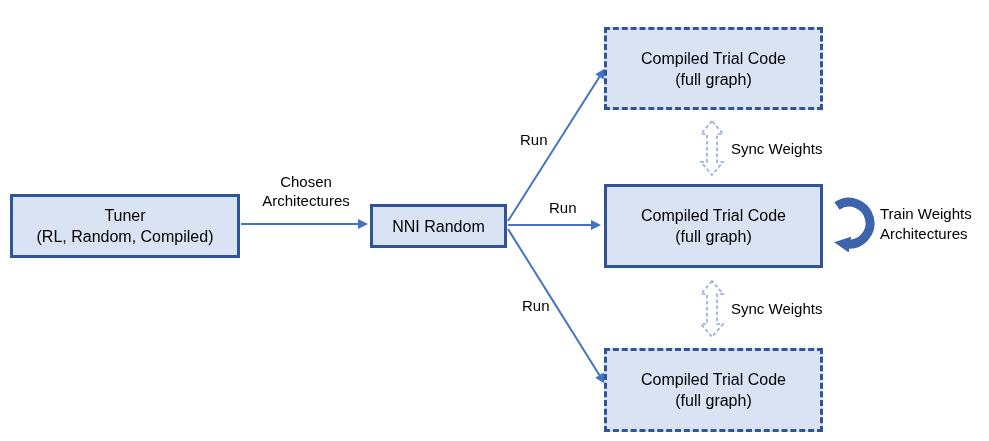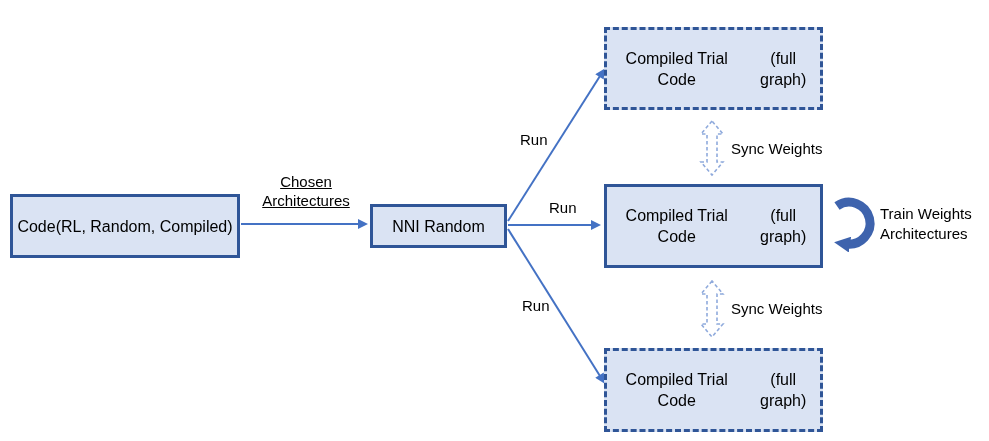--- a/index.html
+++ b/index.html
@@ -14,21 +14,21 @@
     height: 441px;
     background: var(--background, #ffffff);
     overflow: hidden;
   }
   .box {
     position: absolute;
     box-sizing: border-box;
     background: var(--box-fill, #dae3f3);
     border: 3px solid var(--box-border, #2f5597);
     display: flex;
-    flex-direction: row;
+    flex-direction: column;
     align-items: center;
     justify-content: center;
     text-align: center;
     color: var(--text, #000);
     font-size: 16px;
     line-height: 21px;
   }
   .box.dashed { border-style: dashed; }
   .lbl {
     position: absolute;
@@ -84,21 +84,21 @@
     <path class="arrow-line" d="M 508 225 L 592 225" marker-end="url(#head)"></path>
     <path class="arrow-line" d="M 508 229 L 600 376" marker-end="url(#head)"></path>
 
     <path class="sync-shape" d="M 712 121 L 701 134 L 707 134 L 707 162 L 701 162 L 712 175 L 723 162 L 717 162 L 717 134 L 723 134 Z"></path>
     <path class="sync-shape" d="M 712 281 L 701 294 L 707 294 L 707 324 L 701 324 L 712 337 L 723 324 L 717 324 L 717 294 L 723 294 Z"></path>
 
     <path class="curve-line" d="M 837 206 A 21 21 0 1 1 846 244" marker-end="url(#curvehead)"></path>
   </svg>
 
   <div class="box" style="left:10px; top:194px; width:230px; height:64px;">
-    <span>Code</span>
+    <span>Tuner</span>
     <span>(RL, Random, Compiled)</span>
   </div>
 
   <div class="box" style="left:370px; top:204px; width:137px; height:44px;">
     <span>NNI Random</span>
   </div>
 
   <div class="box dashed" style="left:604px; top:27px; width:219px; height:83px;">
     <span>Compiled Trial Code</span>
     <span>(full graph)</span>
@@ -107,21 +107,21 @@
   <div class="box" style="left:604px; top:184px; width:219px; height:84px;">
     <span>Compiled Trial Code</span>
     <span>(full graph)</span>
   </div>
 
   <div class="box dashed" style="left:604px; top:348px; width:219px; height:84px;">
     <span>Compiled Trial Code</span>
     <span>(full graph)</span>
   </div>
 
-  <div class="lbl center" style="left:250px; top:172px; width:112px;text-decoration:underline;">
+  <div class="lbl center" style="left:250px; top:172px; width:112px;">
     <div>Chosen</div>
     <div>Architectures</div>
   </div>
 
   <div class="lbl" style="left:520px; top:130px;">Run</div>
   <div class="lbl" style="left:549px; top:198px;">Run</div>
   <div class="lbl" style="left:522px; top:296px;">Run</div>
 
   <div class="lbl" style="left:731px; top:139px;">Sync Weights</div>
   <div class="lbl" style="left:731px; top:299px;">Sync Weights</div>

